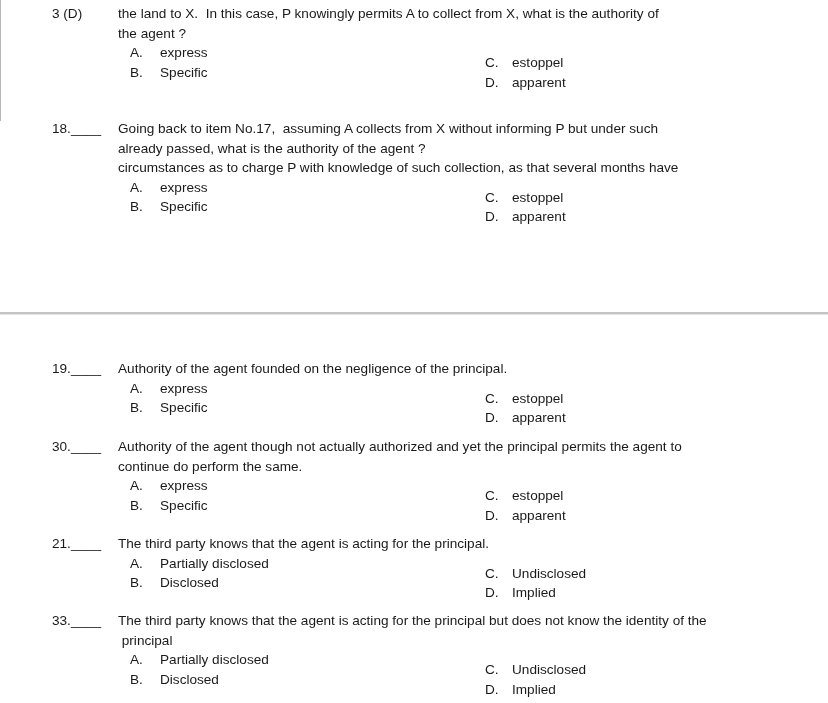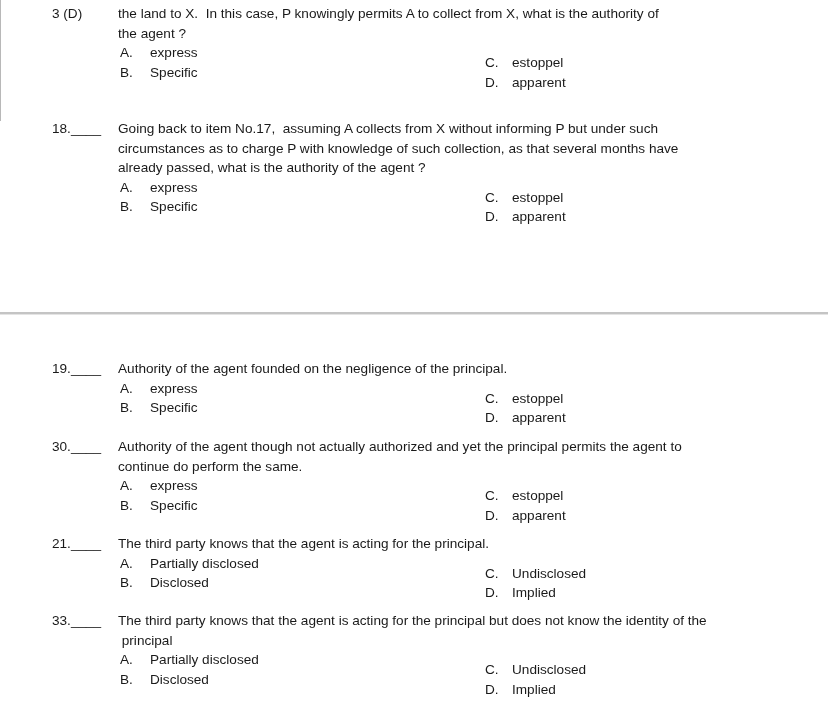--- a/index.html
+++ b/index.html
@@ -57,21 +57,21 @@
   .opt-row {
     position: relative;
     height: 19.5px;
     line-height: 19.5px;
   }
   .opt {
     position: absolute;
     top: 0;
     white-space: pre;
   }
-  .opt-left  { left: 2px; }
+  .opt-left  { left: 12px; }
   .opt-right { left: 367px; margin-top: 10px; }
   .opt-left  .opt-letter { display: inline-block; width: 30px; }
   .opt-right .opt-letter { display: inline-block; width: 27px; }
 </style>
 </head>
 <body>
 
 <div class="page-edge-left"></div>
 
 <div class="question" style="top:4px">
@@ -87,22 +87,22 @@
       <span class="opt opt-left"><span class="opt-letter">B.</span><span>Specific</span></span>
       <span class="opt opt-right"><span class="opt-letter">D.</span><span>apparent</span></span>
     </div>
   </div>
 </div>
 
 <div class="question" style="top:119px">
   <span class="q-num">18.____</span>
   <div class="q-body">
     <div class="q-line">Going back to item No.17,  assuming A collects from X without informing P but under such</div>
+    <div class="q-line">already passed, what is the authority of the agent ?</div>
     <div class="q-line">circumstances as to charge P with knowledge of such collection, as that several months have</div>
-    <div class="q-line">already passed, what is the authority of the agent ?</div>
     <div class="opt-row">
       <span class="opt opt-left"><span class="opt-letter">A.</span><span>express</span></span>
       <span class="opt opt-right"><span class="opt-letter">C.</span><span>estoppel</span></span>
     </div>
     <div class="opt-row">
       <span class="opt opt-left"><span class="opt-letter">B.</span><span>Specific</span></span>
       <span class="opt opt-right"><span class="opt-letter">D.</span><span>apparent</span></span>
     </div>
   </div>
 </div>

